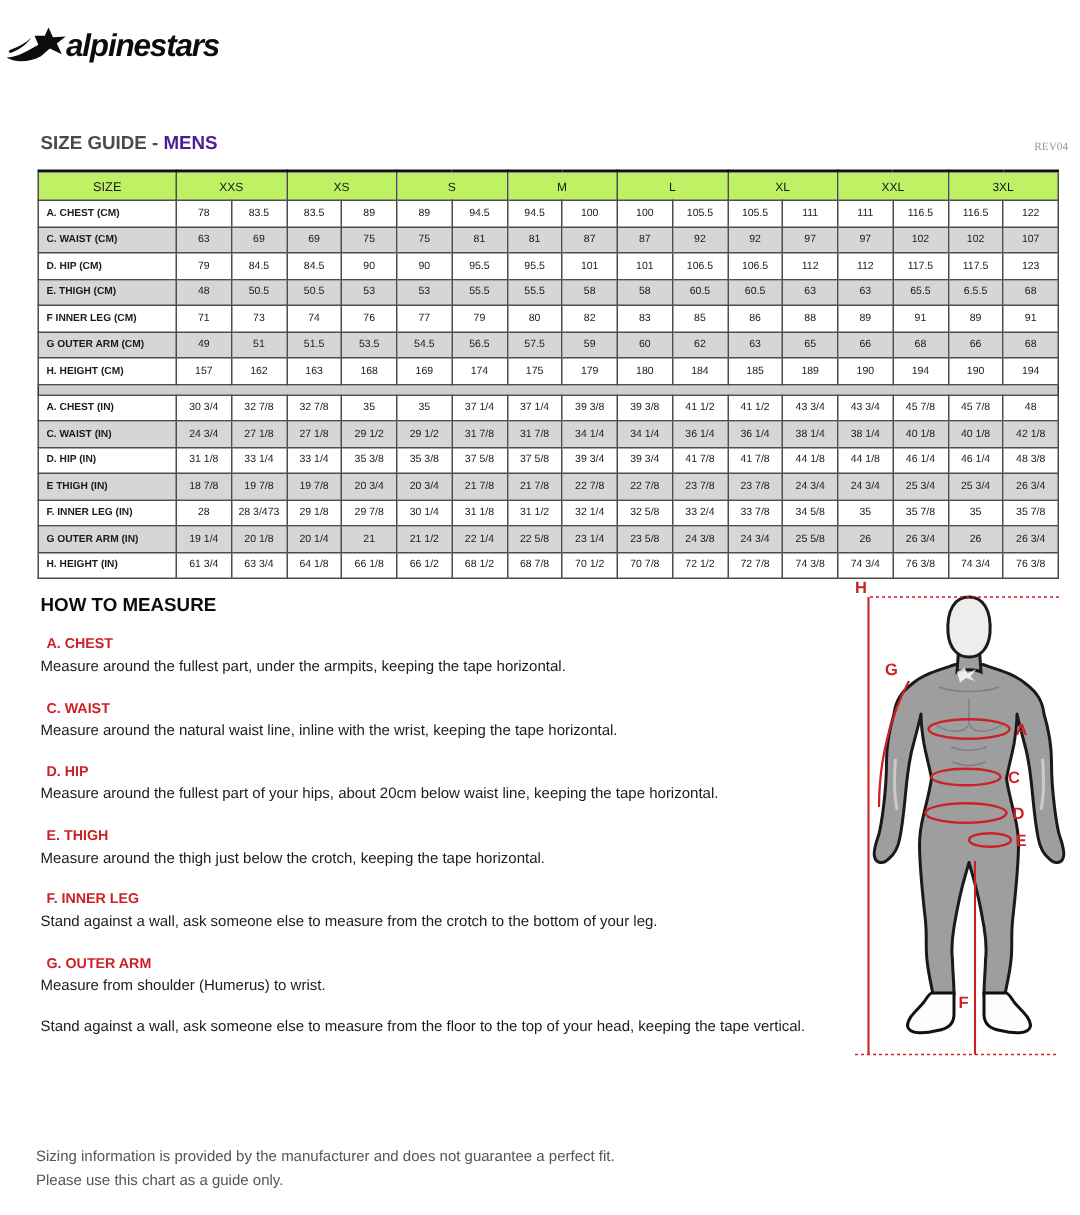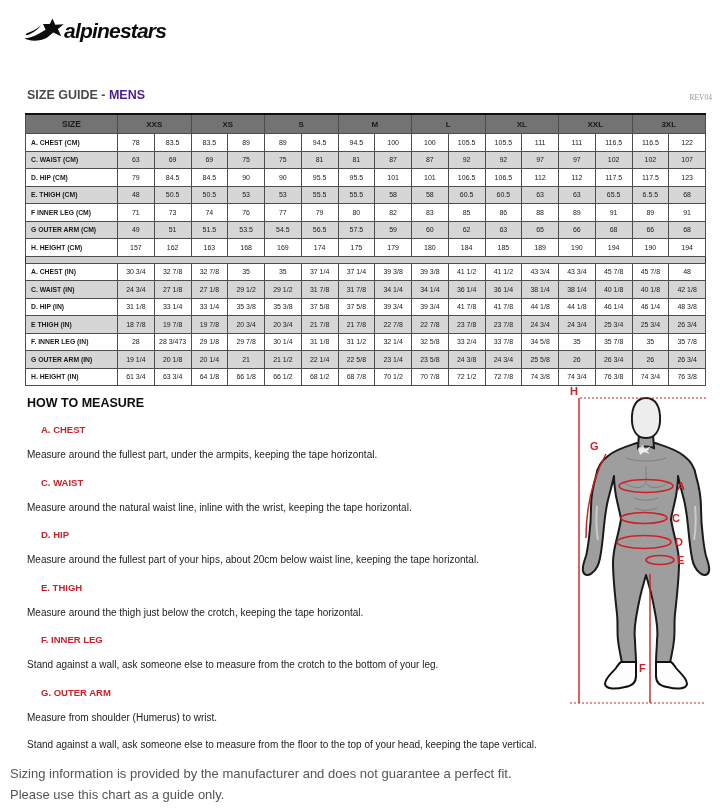--- a/index.html
+++ b/index.html
@@ -1,52 +1,52 @@
 <!DOCTYPE html>
 <html><head>
 <meta charset="utf-8">
 <style>
   html,body{margin:0;padding:0;}
   body{
     width:720px;height:810px;position:relative;background:#fff;
     font-family:"Liberation Sans", sans-serif;color:#1a1a1a;overflow:hidden;
   }
   
-  .logo{position:absolute;left:21px;top:9px;display:flex;align-items:flex-end;text-align:right;}
+  .logo{position:absolute;left:1px;top:9px;display:flex;align-items:flex-end;text-align:right;}
   .logo svg{display:block;}
   .logo-text{
     font-style:italic;font-weight:bold;font-size:21px;letter-spacing:-0.8px;
     color:#0c0c0c;margin-left:-7px;margin-bottom:6px;
   }
   
   .title-row{position:absolute;left:27px;top:88px;font-size:12.5px;font-weight:bold;}
   .title-prefix{color:#4a4a4a;}
   .title-bold{color:#4c1d95;}
   .revision{position:absolute;right:8px;top:93px;font-size:7.5px;color:#999;font-family:Liberation Serif, serif;}
   
   .table-wrap{position:absolute;left:25px;top:113px;width:681px;}
   table{border-collapse:collapse;table-layout:fixed;width:681px;
         border:1px solid #2e2e2e;border-top:2px solid #111;}
   td{border:1px solid #4d4d4d;font-size:7px;height:16.5px;padding:0;
      text-align:center;vertical-align:middle;color:#1a1a1a;white-space:nowrap;overflow:hidden;}
   td.label-cell{text-align:left;padding-left:5px;font-weight:bold;font-size:6.8px;}
-  tr.header-row td{background:#737373;font-weight:bold;font-size:8px;height:18px;}
+  tr.header-row td{background:#bef264;font-weight:normal;font-size:8px;height:18px;}
   tr.header-row td.label-cell{font-size:8.5px;text-align:center;padding-left:0;}
   tr.shaded td{background:#d6d6d6;}
   tr.separator-row td{height:6px;background:#cfcfcf;border-left:1px solid #2e2e2e;border-right:1px solid #2e2e2e;}
   
   .measure{position:absolute;left:27px;top:396px;width:530px;}
   .measure-heading{font-size:12.5px;font-weight:bold;color:#0d0d0d;margin:0 0 14px 0;}
   .measure-item{margin:0 0 15px 0;}
-  .measure-label{font-size:9.5px;font-weight:bold;color:#cc2127;margin:14px;}
+  .measure-label{font-size:9.5px;font-weight:bold;color:#cc2127;margin:4px;}
   .measure-text{font-size:10px;color:#1c1c1c;margin:2px 0 0 0;line-height:1.25;}
   
   .figure{position:absolute;left:556px;top:386px;width:160px;height:332px;}
   
-  .footer{position:absolute;left:10px;top:764px;font-size:13px;color:#555;line-height:1.6;}
+  .footer{position:absolute;left:24px;top:764px;font-size:10px;color:#555;line-height:1.6;}
 </style>
 </head>
 <body>
 
 <div class="logo">
   <svg width="50" height="40" viewBox="0 0 118 56">
     <path fill="#0c0c0c" d="M 74,3 L 81,18 L 101,17 L 87,28 L 95,45 L 76,36 L 62,48
       C 44,58 20,58 8,50 C 18,50 30,46 44,38 L 58,30 L 52,16 L 68,16 Z"></path>
     <path fill="#0c0c0c" d="M 14,38 C 26,34 38,27 47,19 C 40,29 28,38 16,42 C 11,43.5 10,40 14,38 Z"></path>
   </svg>

